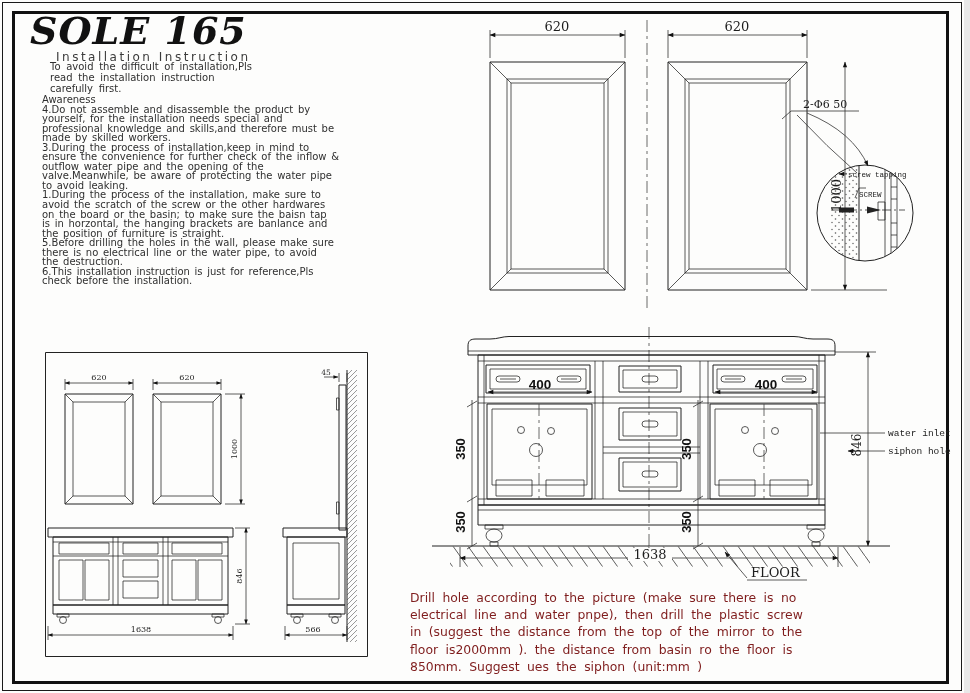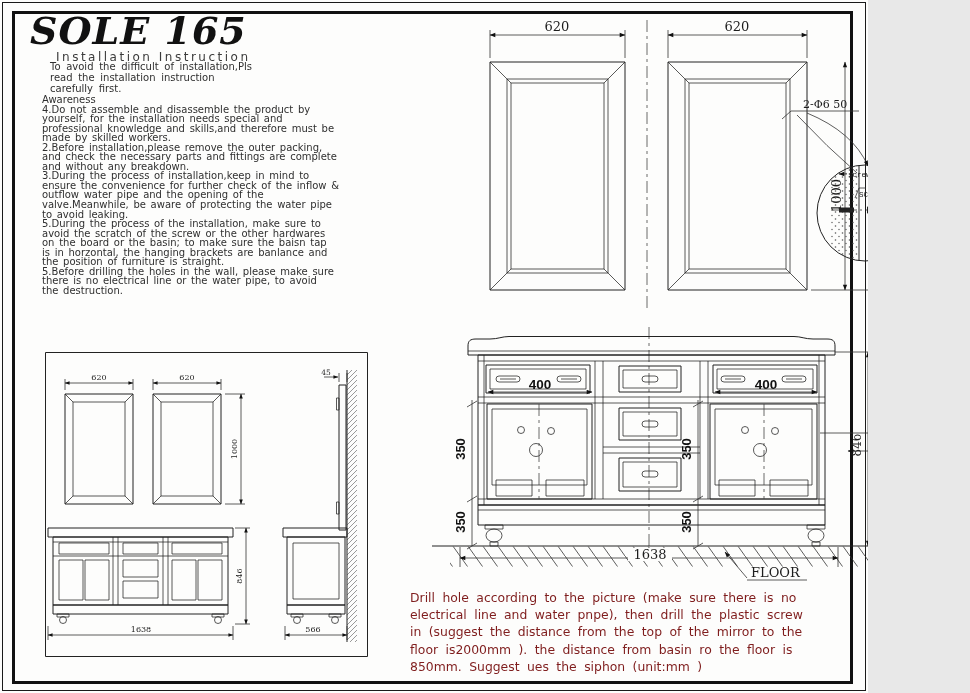--- a/index.html
+++ b/index.html
@@ -1,16 +1,16 @@
 <!DOCTYPE html>
 <html><head>
 <meta charset="utf-8">
 <style>
   html,body{margin:0;padding:0;background:#e8e8e8;}
-  .page{position:relative;width:868px;height:693px;background:#fdfdfc;overflow:hidden;
+  .page{position:relative;width:964px;height:693px;background:#fdfdfc;overflow:hidden;
         font-family:"DejaVu Sans",sans-serif;color:#2e2e2e;}
   .border-outer{position:absolute;inset:2px;border:1px solid #1a1a1a;pointer-events:none;}
   .border-inner{position:absolute;top:11px;left:12px;right:15px;bottom:9px;border:3px solid #111;pointer-events:none;}
   .title{position:absolute;left:30px;top:8px;font-family:"DejaVu Serif",serif;
          font-style:italic;font-weight:bold;font-size:38px;letter-spacing:1px;color:#111;margin:0;}
   .subtitle{position:absolute;left:48px;top:42px;font-size:12px;letter-spacing:2.5px;
             color:#3b3b3b;margin:8px;font-weight:normal;}
   .intro{position:absolute;left:50px;top:62px;width:300px;font-size:10px;line-height:10.8px;
          word-spacing:2.5px;white-space:pre-line;color:#2f2f2f;margin:0;}
   .aware{position:absolute;left:42px;top:95px;width:318px;font-size:10px;line-height:9.55px;
@@ -40,36 +40,35 @@
   <p class="intro">To avoid the difficult of installation,Pls
 read the installation instruction
 carefully first.</p>
 
   <div class="aware">
     <div>Awareness</div>
     <div class="aware-item">4.Do not assemble and disassemble the product by
 yourself, for the installation needs special and
 professional knowledge and skills,and therefore must be
 made by skilled workers.</div>
-    <div class="aware-item">2.Before installation,please remove the outer packing,
-and check the necessary parts and fittings are complete
-and without any breakdown.</div>
     <div class="aware-item">3.During the process of installation,keep in mind to
 ensure the convenience for further check of the inflow &amp;
 outflow water pipe and the opening of the
 valve.Meanwhile, be aware of protecting the water pipe
 to avoid leaking.</div>
-    <div class="aware-item">5.During the process of the installation, make sure to
+    <div class="aware-item">1.During the process of the installation, make sure to
 avoid the scratch of the screw or the other hardwares
 on the board or the basin; to make sure the baisn tap
 is in horzontal, the hanging brackets are banlance and
 the position of furniture is straight.</div>
     <div class="aware-item">5.Before drilling the holes in the wall, please make sure
 there is no electrical line or the water pipe, to avoid
 the destruction.</div>
+    <div class="aware-item">6.This installation instruction is just for reference,Pls
+check before the installation.</div>
   </div>
 
   <svg style="left:435px;top:14px" width="525" height="310" viewBox="0 0 525 310">
     <defs>
       <marker id="s1a" viewBox="0 0 10 10" refX="9.5" refY="5" markerWidth="10" markerHeight="7" orient="auto-start-reverse">
           <path d="M0,1.2 L10,5 L0,8.8 Z" fill="#111"></path>
         </marker>
       <pattern id="s1dots" width="7" height="7" patternUnits="userSpaceOnUse">
         <circle cx="1.5" cy="2" r="0.8" fill="#555"></circle>
           <circle cx="5" cy="5.5" r="0.7" fill="#555"></circle>

